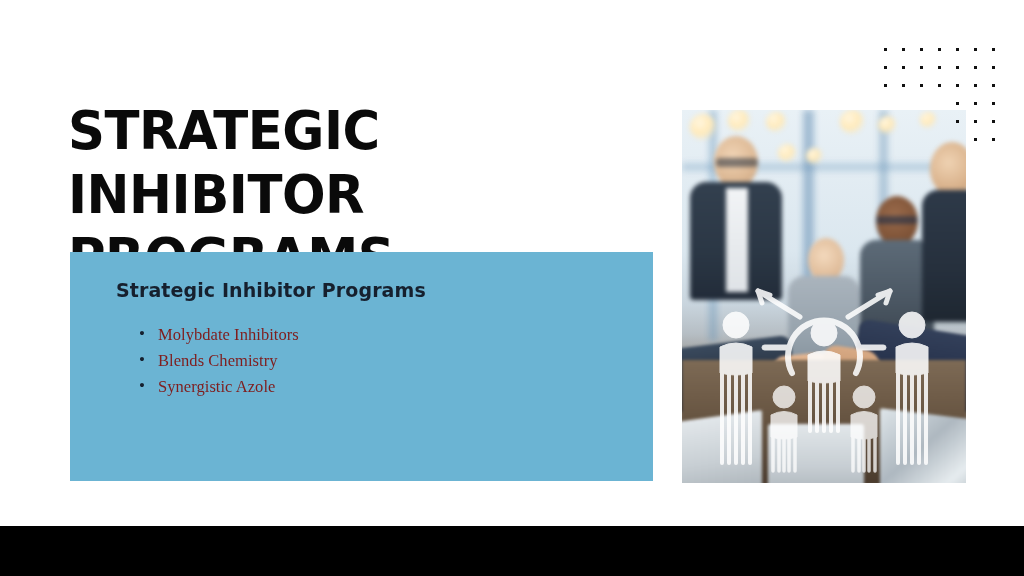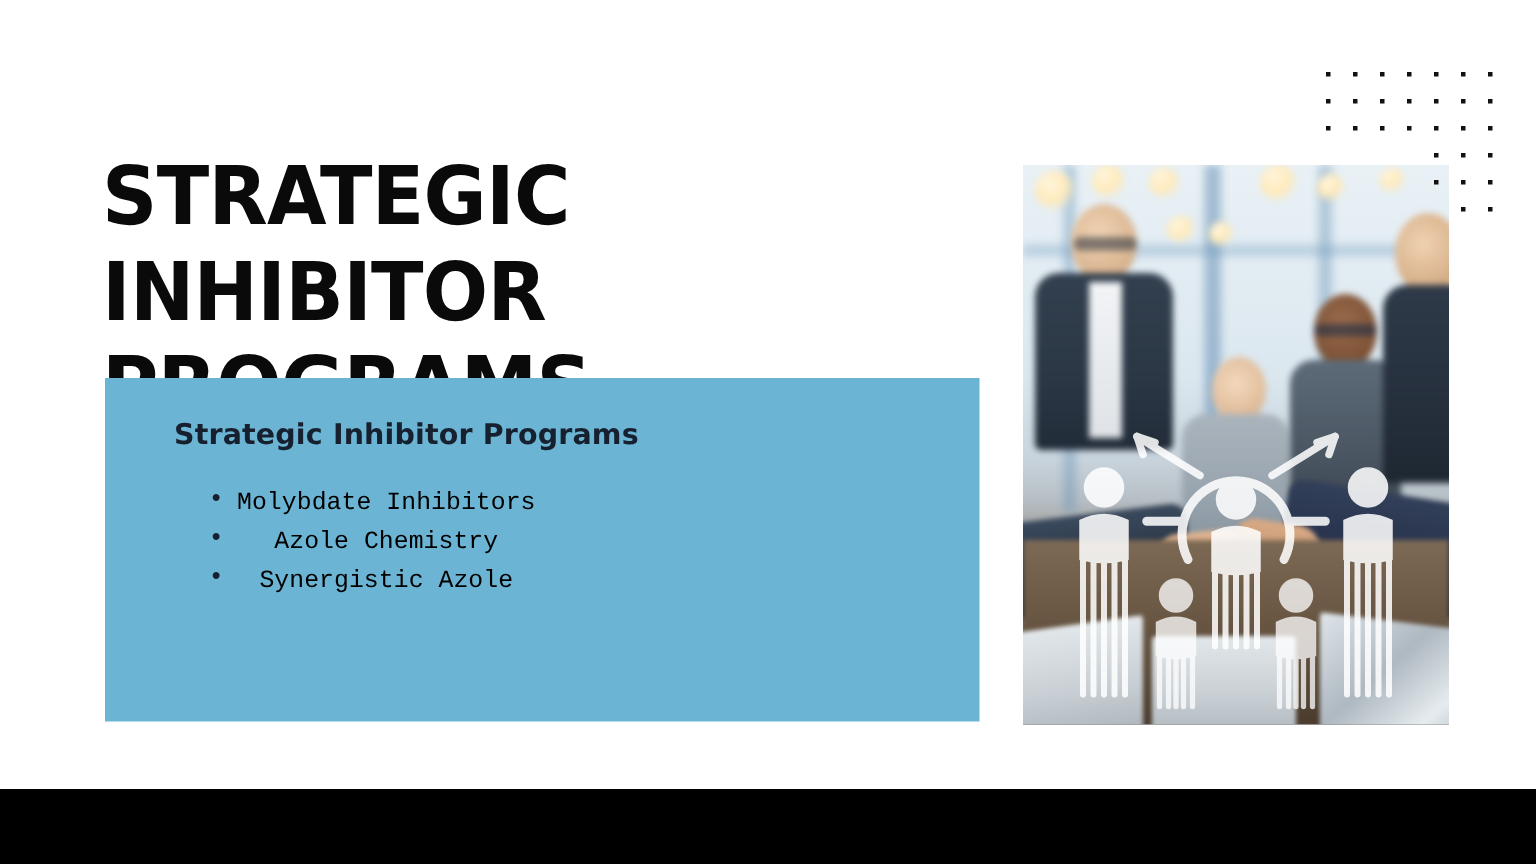--- a/index.html
+++ b/index.html
@@ -60,27 +60,26 @@
   .card-list {
     position: absolute;
     left: 66px;
     top: 70px;
     margin: 0;
     padding: 0 0 0 22px;
     list-style: none;
   }
   .card-list li {
     position: relative;
-    font-family: Liberation Mono, monospace;
+    font-family: Liberation Serif, serif;
     font-size: 16.5px;
     line-height: 26px;
-    color: #000000;
+    color: #7f1d1d;
     letter-spacing: 0.05px;
     padding-left: 0;
-    text-align: center;
   }
   .card-list li::before {
     content: "\2022";
     position: absolute;
     left: -19px;
     top: -1px;
     font-size: 17px;
     color: #16202e;
   }
 
@@ -209,21 +208,21 @@
 <body>
 
 <div class="slide">
 
   <h1 class="slide-title">STRATEGIC INHIBITOR PROGRAMS</h1>
 
   <div class="content-card">
     <div class="card-heading">Strategic Inhibitor Programs</div>
     <ul class="card-list">
       <li>Molybdate Inhibitors</li>
-      <li>Azole Chemistry</li>
+      <li>Blends Chemistry</li>
       <li>Synergistic Azole</li>
     </ul>
   </div>
 
   <div class="photo">
     <div class="photo-scene">
       <div class="bg-window"></div>
       <div class="bg-mullions"></div>
 
       <div class="bokeh" style="left:8px;  top:4px;  width:26px; height:26px;"></div>

